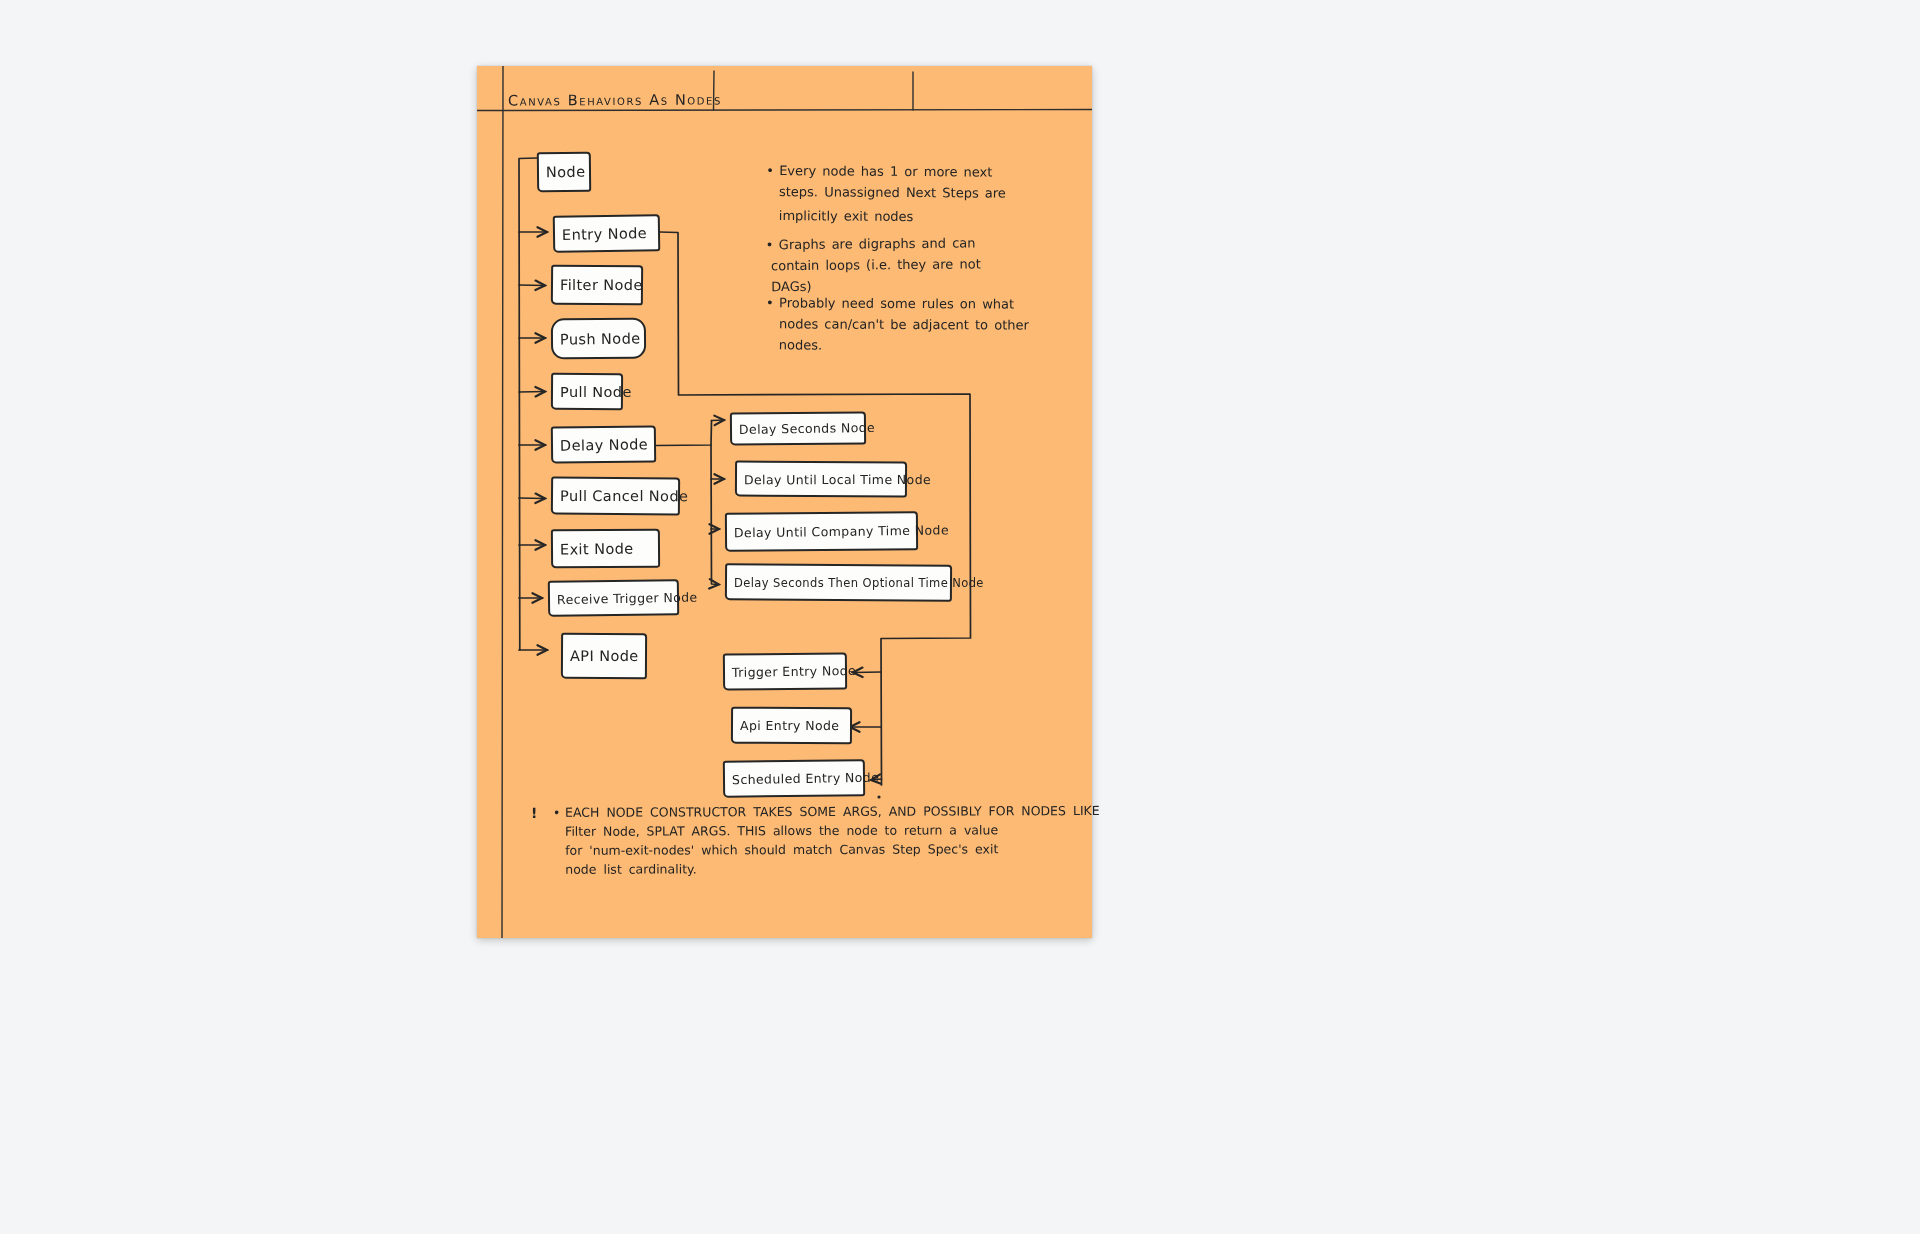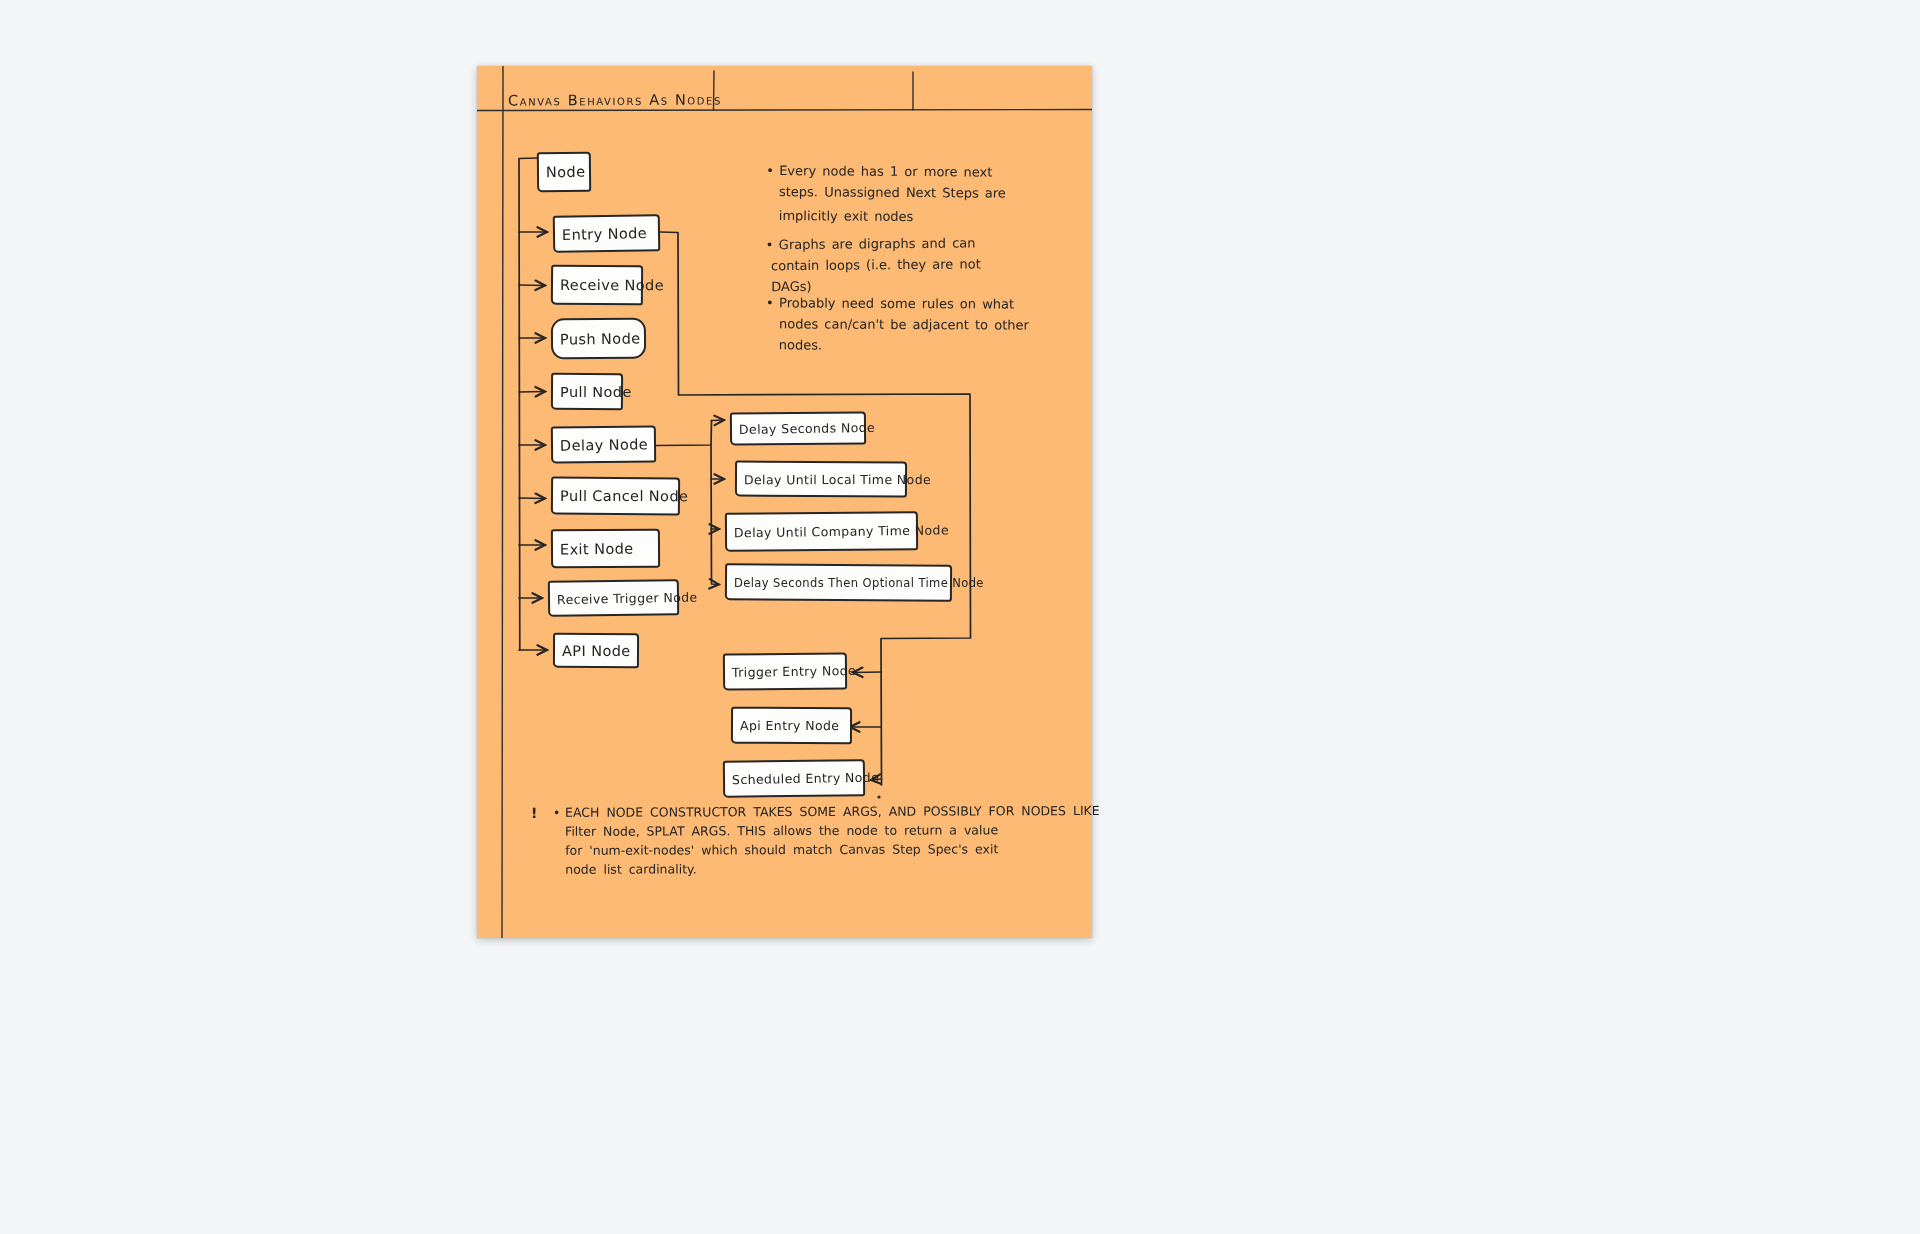--- a/index.html
+++ b/index.html
@@ -112,41 +112,41 @@
   <div class="title">Canvas Behaviors As Nodes</div>
 
   <div class="nbox lv1" style="left:60px;top:73px;width:54px;height:40px;transform:rotate(-.6deg);margin-top:13px;">
     <span>Node</span>
   </div>
 
   <div class="nbox lv1" style="left:76px;top:149px;width:107px;height:37px;transform:rotate(-.8deg);">
     <span>Entry Node</span>
   </div>
   <div class="nbox lv1" style="left:74px;top:199px;width:92px;height:40px;transform:rotate(.5deg);">
-    <span>Receive Node</span>
+    <span>Filter Node</span>
   </div>
   <div class="nbox lv1" style="left:74px;top:252px;width:95px;height:41px;transform:rotate(-.5deg);border-radius:13px;">
     <span>Push Node</span>
   </div>
   <div class="nbox lv1" style="left:74px;top:307px;width:72px;height:37px;transform:rotate(.4deg);">
     <span>Pull Node</span>
   </div>
   <div class="nbox lv1" style="left:74px;top:360px;width:105px;height:37px;transform:rotate(-.6deg);">
     <span>Delay Node</span>
   </div>
   <div class="nbox lv1" style="left:74px;top:411px;width:129px;height:38px;transform:rotate(.5deg);">
     <span>Pull Cancel Node</span>
   </div>
   <div class="nbox lv1" style="left:74px;top:463px;width:109px;height:39px;transform:rotate(-.4deg);">
     <span>Exit Node</span>
   </div>
   <div class="nbox lv1" style="left:71px;top:514px;width:131px;height:36px;transform:rotate(-.7deg);font-size:12.5px;">
     <span>Receive Trigger Node</span>
   </div>
-  <div class="nbox lv1" style="left:76px;top:567px;width:86px;height:35px;transform:rotate(.3deg);">
+  <div class="nbox lv1" style="left:84px;top:567px;width:86px;height:46px;transform:rotate(.3deg);">
     <span>API Node</span>
   </div>
 
   <div class="nbox lv2" style="left:253px;top:346px;width:136px;height:33px;transform:rotate(-.5deg);">
     <span>Delay Seconds Node</span>
   </div>
   <div class="nbox lv2" style="left:258px;top:395px;width:172px;height:36px;transform:rotate(.3deg);">
     <span>Delay Until Local Time Node</span>
   </div>
   <div class="nbox lv2" style="left:248px;top:446px;width:193px;height:39px;transform:rotate(-.4deg);">

